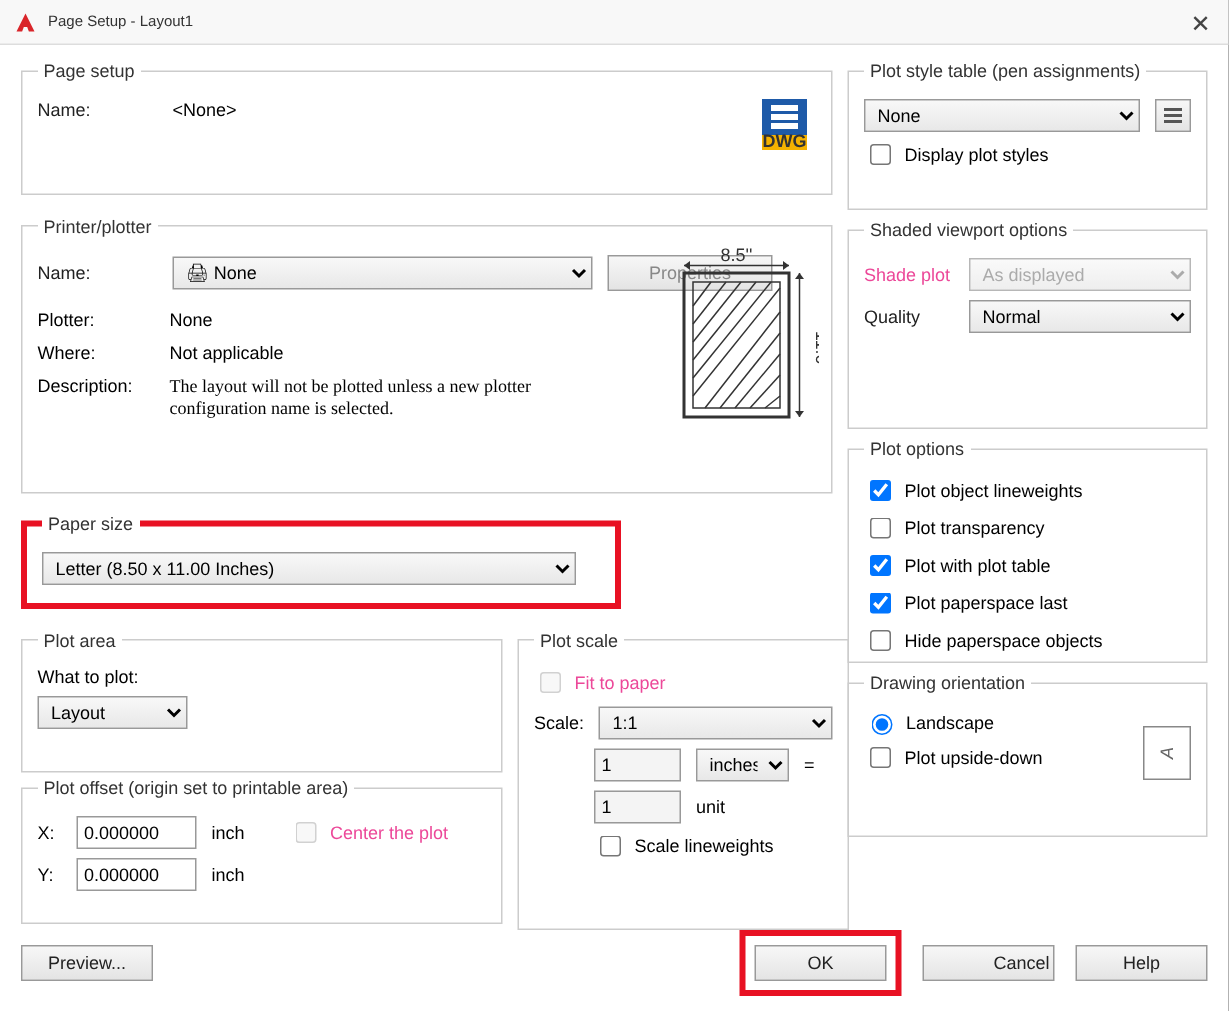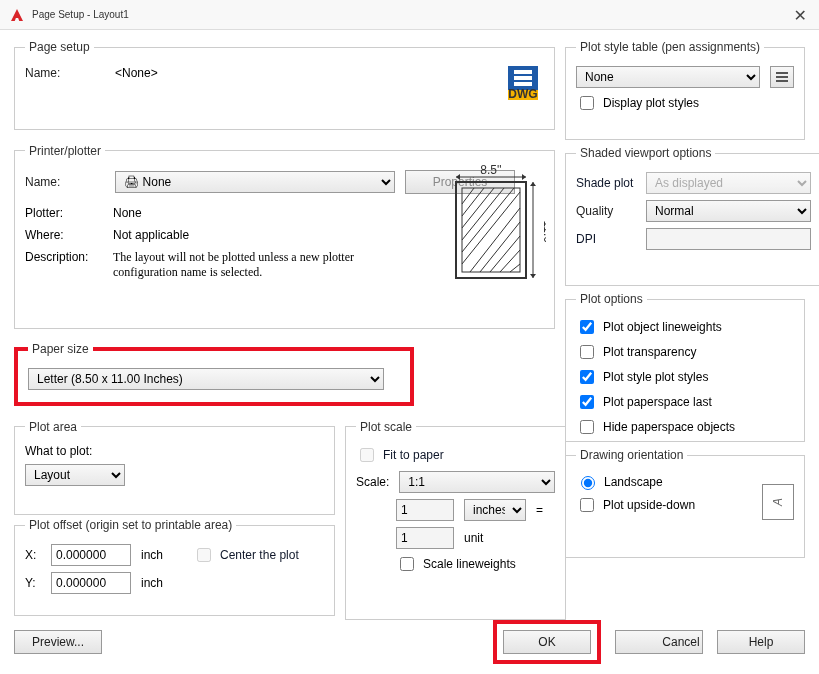--- a/index.html
+++ b/index.html
@@ -16,21 +16,21 @@
   legend { font-size:12px; color:#333; padding:0 4px; }
   .row { display:flex; align-items:center; gap:10px; margin-top:6px; }
   .lbl { width:80px; color:#222; }
   .lbl2 { width:60px; color:#222; }
   select, input[type=text] { border:1px solid #999; background:#f4f4f4; height:22px; padding:0 4px; font-size:12px; }
   select { background:linear-gradient(#f8f8f8,#e8e8e8); }
   .btn { background:linear-gradient(#f7f7f7,#e4e4e4); border:1px solid #999; height:24px; padding:0 18px; cursor:pointer; color:#222; }
   .btn:disabled, .btn.disabled { color:#888; }
   .check { display:flex; align-items:center; gap:6px; margin-top:5px; }
   .check input { width:14px; height:14px; }
-  .disabled-text { color:#0f172a; }
+  .disabled-text { color:#ec4899; }
   .dwg-icon { width:30px; height:34px; position:absolute; right:16px; top:12px; }
   .preview-box { width:100px; height:120px; position:absolute; right:8px; top:6px; }
   .grid-two { display:grid; grid-template-columns: 1fr 210px; column-gap:10px; }
   .highlight-red { border:4px solid #e81123; }
   .paper-fs { padding:8px 26px 12px 10px; }
   .footer { position:absolute; bottom:10px; left:14px; right:14px; display:flex; align-items:center; }
   .footer .spacer { flex:1; }
   .footer .btn { width:88px; padding:0; text-align:center; }
   .orient-icon { width:32px; height:36px; border:1px solid #888; background:#fff; display:flex; align-items:center; justify-content:center; position:absolute; right:10px; top:22px; font-style:italic; font-family:serif; font-size:20px; color:#666; transform:rotate(0deg);}
   .orient-icon span { transform:rotate(-90deg); display:inline-block; }
@@ -200,39 +200,35 @@
       <fieldset style="height:140px;">
         <legend>Shaded viewport options</legend>
         <div class="row">
           <span class="lbl2 disabled-text">Shade plot</span>
           <select disabled="" style="flex:1; color:#888;"><option>As displayed</option></select>
         </div>
         <div class="row">
           <span class="lbl2">Quality</span>
           <select style="flex:1;"><option>Normal</option></select>
         </div>
-        <div class="row">
-          <span class="lbl2 disabled-text">DPI</span>
-          <input type="text" disabled="" style="flex: 1 1 0%; background: rgb(244, 244, 244);">
-        </div>
       </fieldset>
 
       <fieldset style="height:150px;">
         <legend>Plot options</legend>
         <div class="check">
             <input type="checkbox" checked="" style="">
             <span>Plot object lineweights</span>
           </div>
         <div class="check">
             <input type="checkbox" style="">
             <span>Plot transparency</span>
           </div>
         <div class="check">
             <input type="checkbox" checked="" style="">
-            <span>Plot style plot styles</span>
+            <span>Plot with plot table</span>
           </div>
         <div class="check">
             <input type="checkbox" checked="" style="">
             <span>Plot paperspace last</span>
           </div>
         <div class="check">
             <input type="checkbox" style="">
             <span>Hide paperspace objects</span>
           </div>
       </fieldset>

